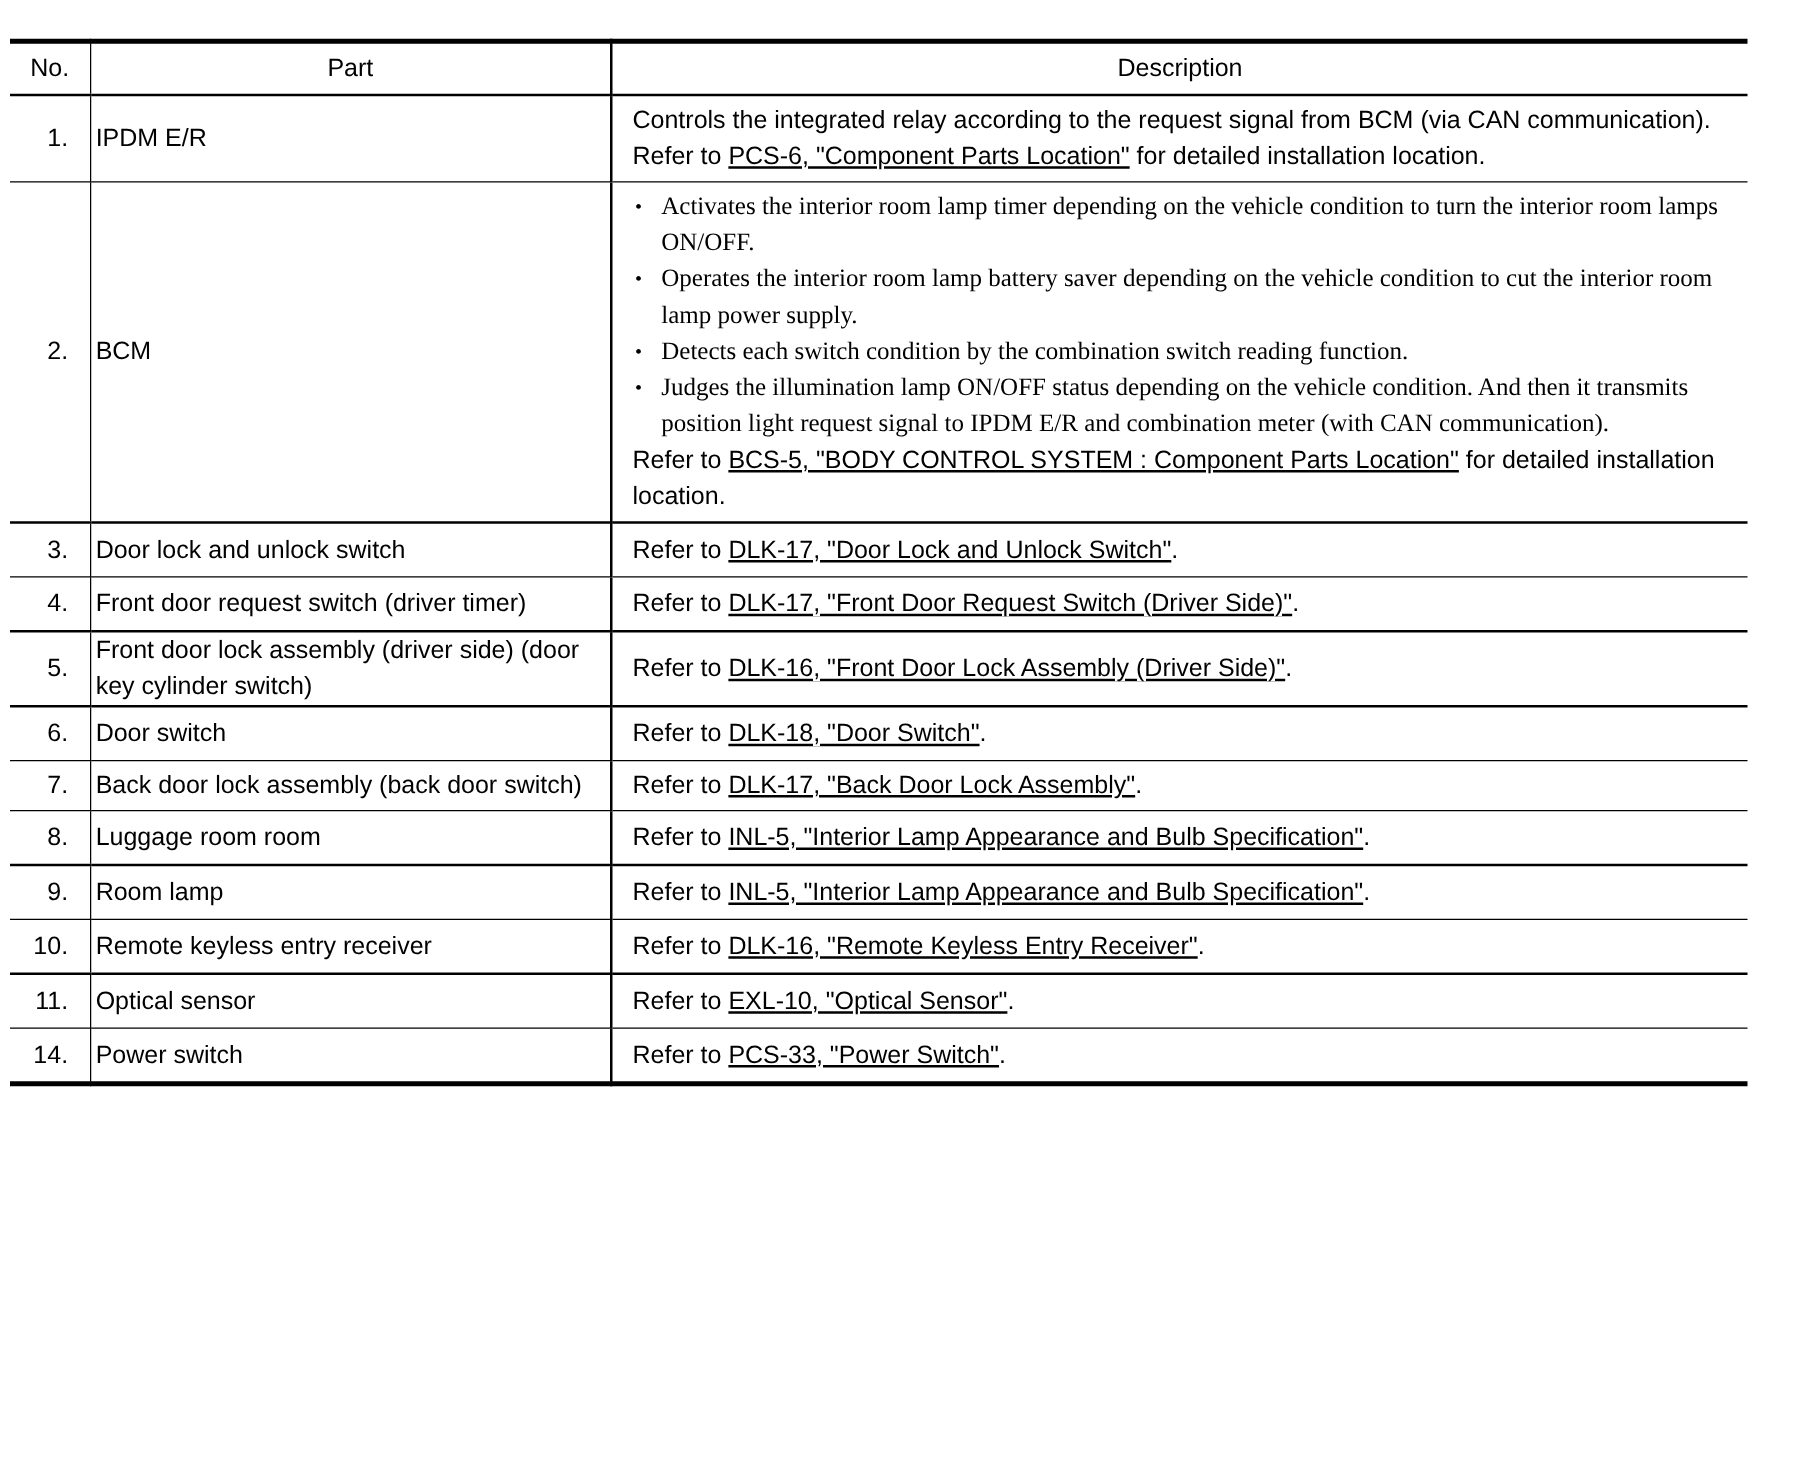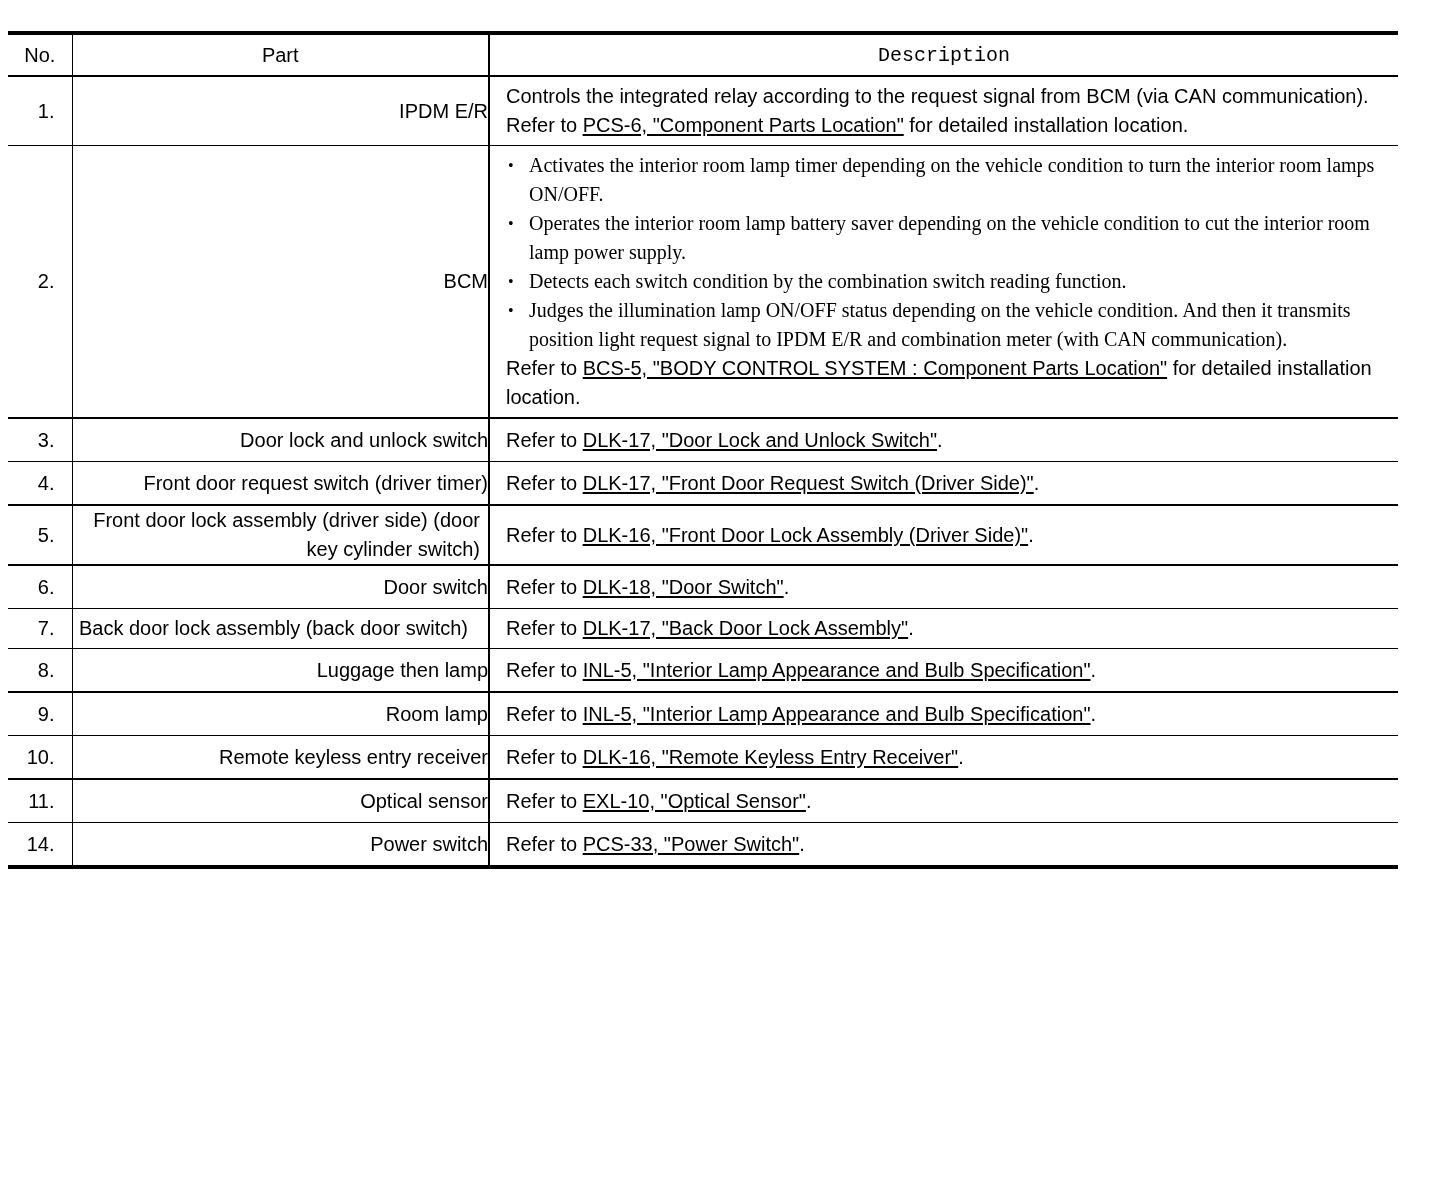--- a/index.html
+++ b/index.html
@@ -14,24 +14,24 @@
   col.c-no { width: 64px; }
   col.c-part { width: 417px; }
   col.c-desc { width: 909px; }
   th, td { padding: 0; vertical-align: middle; }
   th { font-weight: normal; height: 40px; text-align: center; border-bottom: 2px solid #000; }
   td { border-bottom: 1px solid #000; }
   tr.thick td { border-bottom: 2px solid #000; }
   tr:last-child td { border-bottom: none; }
   .no { text-align: right; padding-right: 17px; border-right: 1px solid #000; }
   th.no { text-align: center; padding-right: 0; }
-  .part { padding-left: 4px; border-right: 2px solid #000; text-align: right; }
+  .part { padding-left: 4px; border-right: 2px solid #000; }
   th.part { padding-left: 0; text-align: center; }
   .desc { padding: 5px 12px 5px 16px; }
-  th.desc { padding: 0; text-align: center; font-family: Liberation Mono, monospace; }
+  th.desc { padding: 0; text-align: center; }
   td.single { height: 42px; }
   ul.bul { list-style: none; margin: 0; padding: 0; font-family: Liberation Serif, serif; }
   ul.bul li { position: relative; padding-left: 23px; }
   ul.bul li::before { content: "•"; position: absolute; left: 2px; top: 0; font-size: 16px; }
   a.ref { color: #000; text-decoration: underline; text-underline-offset: 2px; }
 </style>
 </head>
 <body>
 
 <table class="parts">
@@ -96,21 +96,21 @@
     </tr>
 
     <tr>
       <td class="no">7.</td>
       <td class="part" style="padding-right:20px">Back door lock assembly (back door switch)</td>
       <td class="desc"><span>Refer to </span><a class="ref" href="#">DLK-17, "Back Door Lock Assembly"</a><span>.</span></td>
     </tr>
 
     <tr class="thick">
       <td class="no single">8.</td>
-      <td class="part">Luggage then lamp</td>
+      <td class="part">Luggage room room</td>
       <td class="desc"><span>Refer to </span><a class="ref" href="#">INL-5, "Interior Lamp Appearance and Bulb Specification"</a><span>.</span></td>
     </tr>
 
     <tr>
       <td class="no single">9.</td>
       <td class="part">Room lamp</td>
       <td class="desc"><span>Refer to </span><a class="ref" href="#">INL-5, "Interior Lamp Appearance and Bulb Specification"</a><span>.</span></td>
     </tr>
 
     <tr class="thick">

